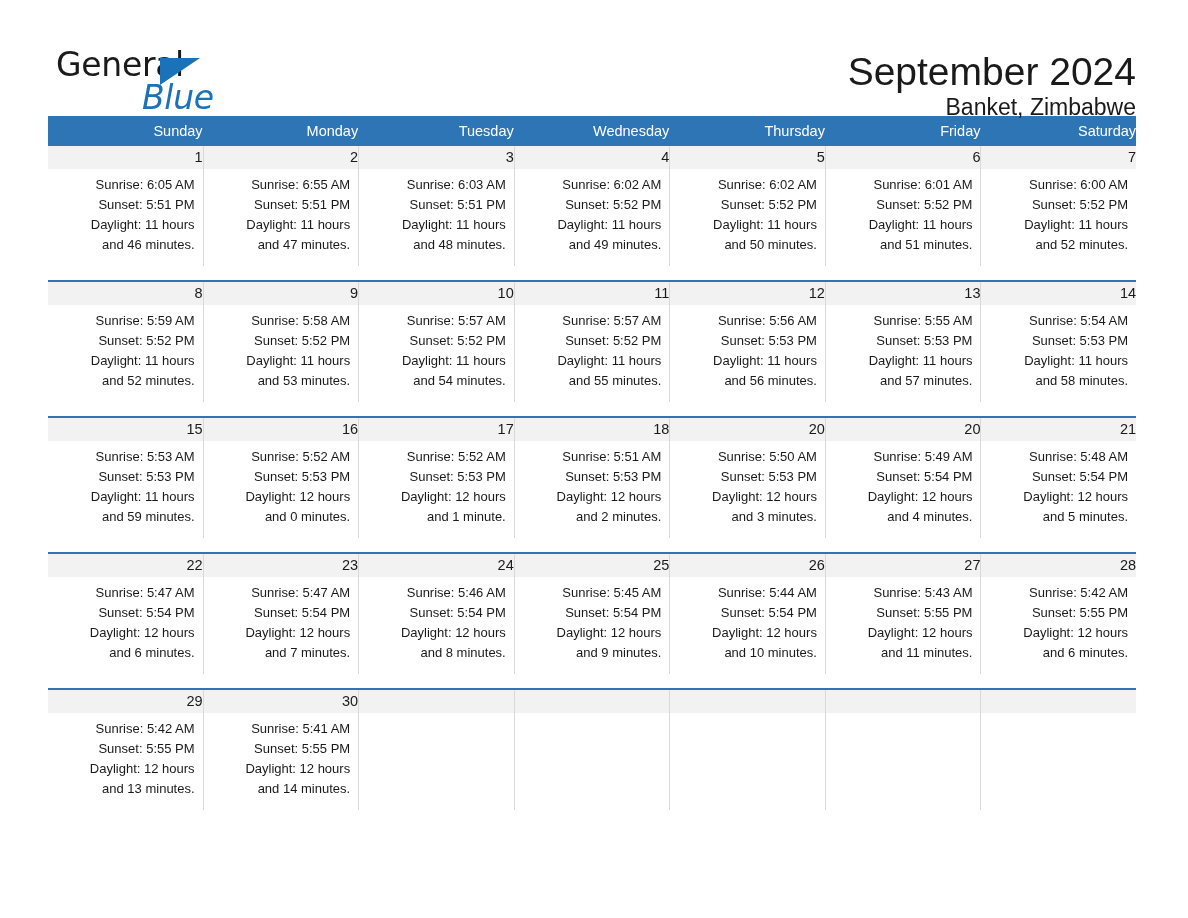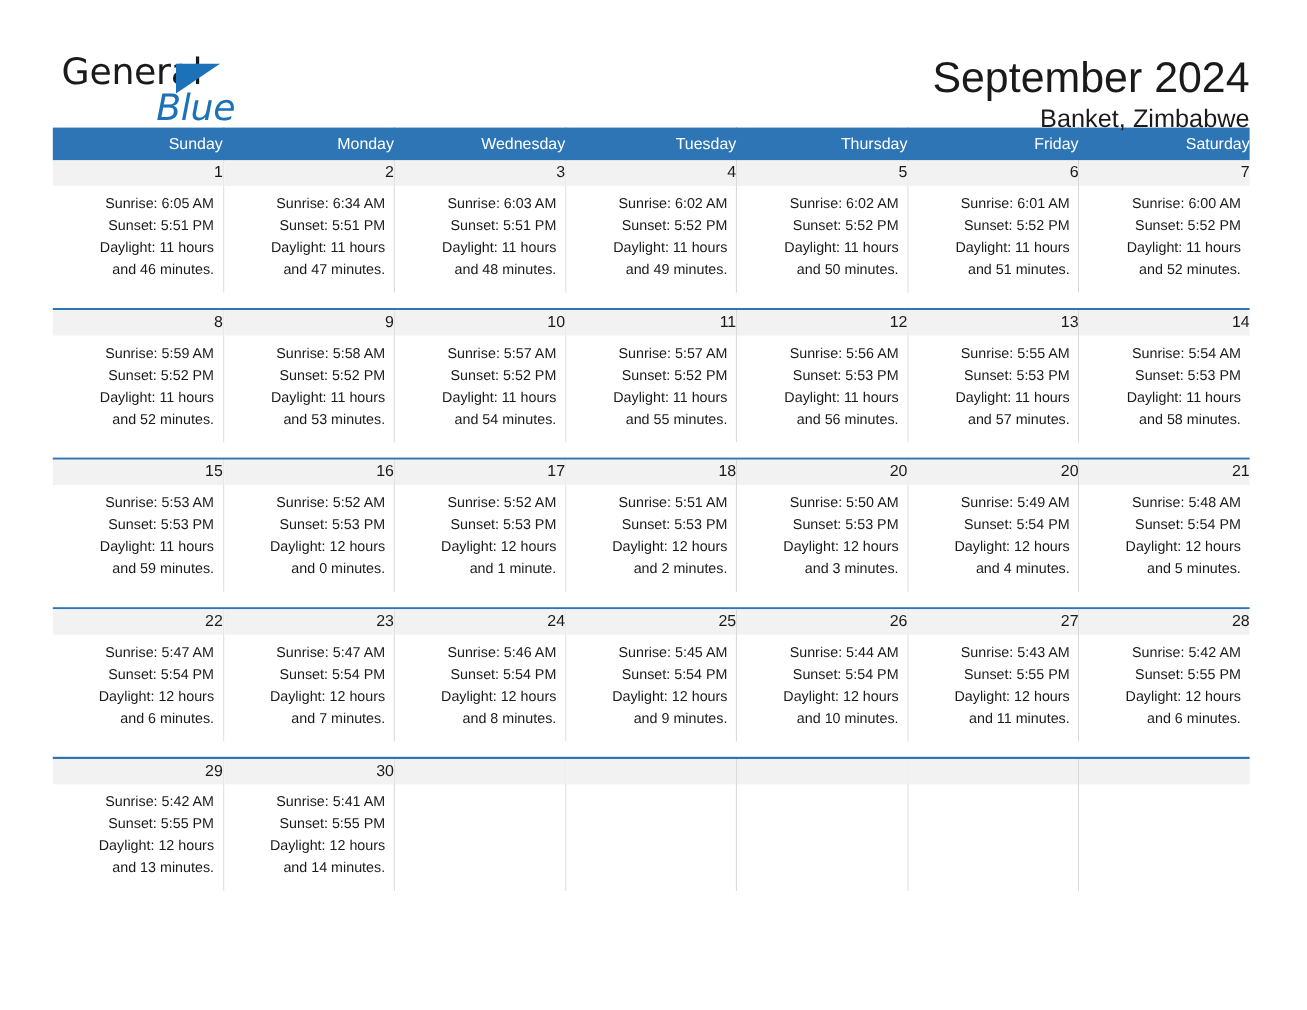--- a/index.html
+++ b/index.html
@@ -169,41 +169,41 @@
       <div class="month-title">September 2024</div>
       <div class="location">Banket, Zimbabwe</div>
     </div>
 
   </div>
 
   <div class="calendar">
     <div class="dow-row" id="dow-row">
         <div class="dow">Sunday</div>
         <div class="dow">Monday</div>
+        <div class="dow">Tuesday</div>
         <div class="dow">Wednesday</div>
-        <div class="dow">Tuesday</div>
         <div class="dow">Thursday</div>
         <div class="dow">Friday</div>
         <div class="dow">Saturday</div>
       </div>
     <div id="weeks-container">
         <div class="week first">
           <div class="cell">
             <div class="daynum">1</div>
             <div class="details">
               <div>Sunrise: 6:05 AM</div>
               <div>Sunset: 5:51 PM</div>
               <div>Daylight: 11 hours</div>
               <div>and 46 minutes.</div>
             </div>
           </div>
           <div class="cell">
             <div class="daynum">2</div>
             <div class="details">
-              <div>Sunrise: 6:34 AM</div>
+              <div>Sunrise: 6:55 AM</div>
               <div>Sunset: 5:51 PM</div>
               <div>Daylight: 11 hours</div>
               <div>and 47 minutes.</div>
             </div>
           </div>
           <div class="cell">
             <div class="daynum">3</div>
             <div class="details">
               <div>Sunrise: 6:03 AM</div>
               <div>Sunset: 5:51 PM</div>

